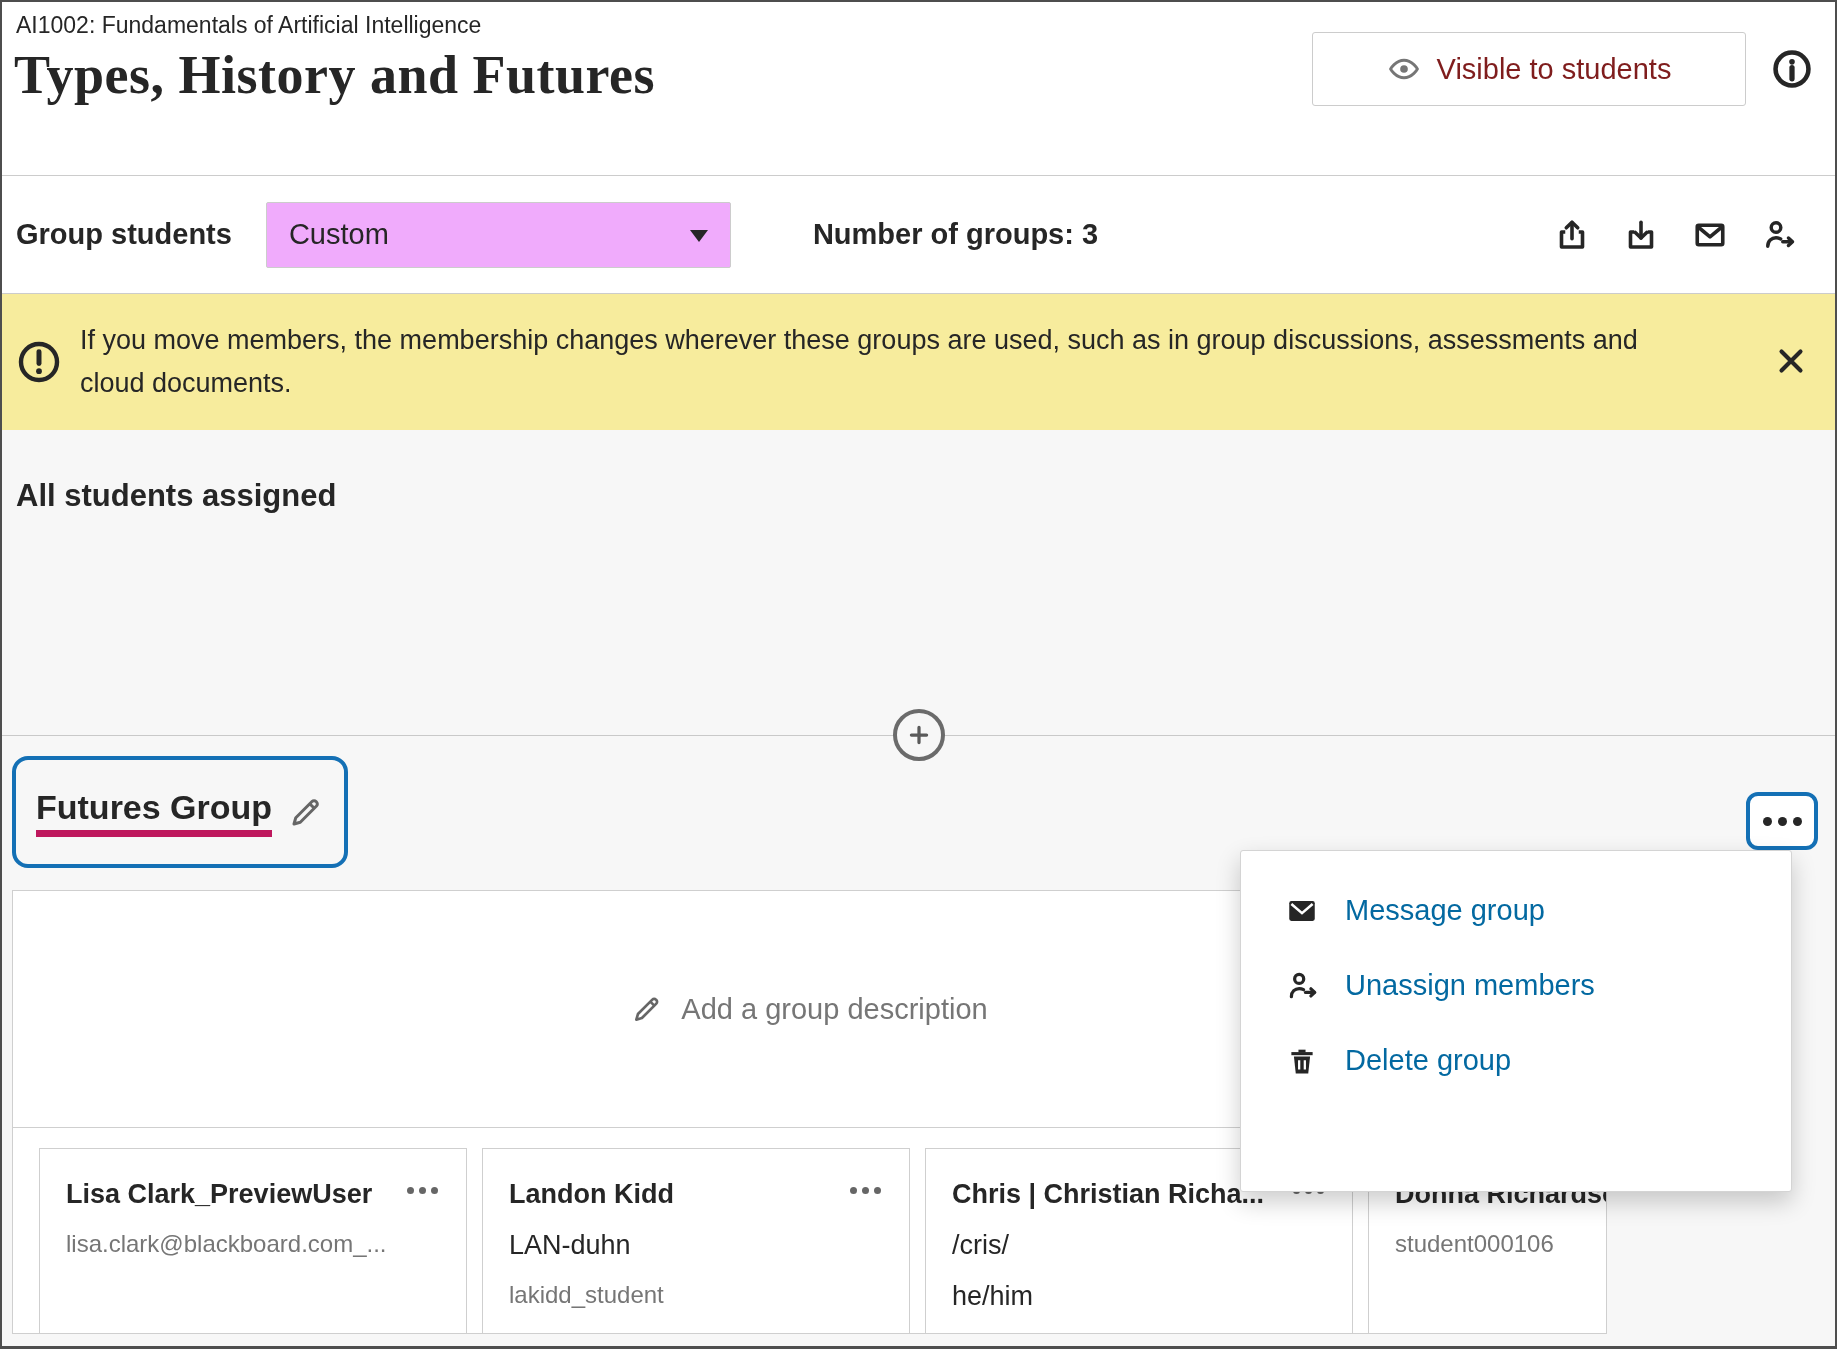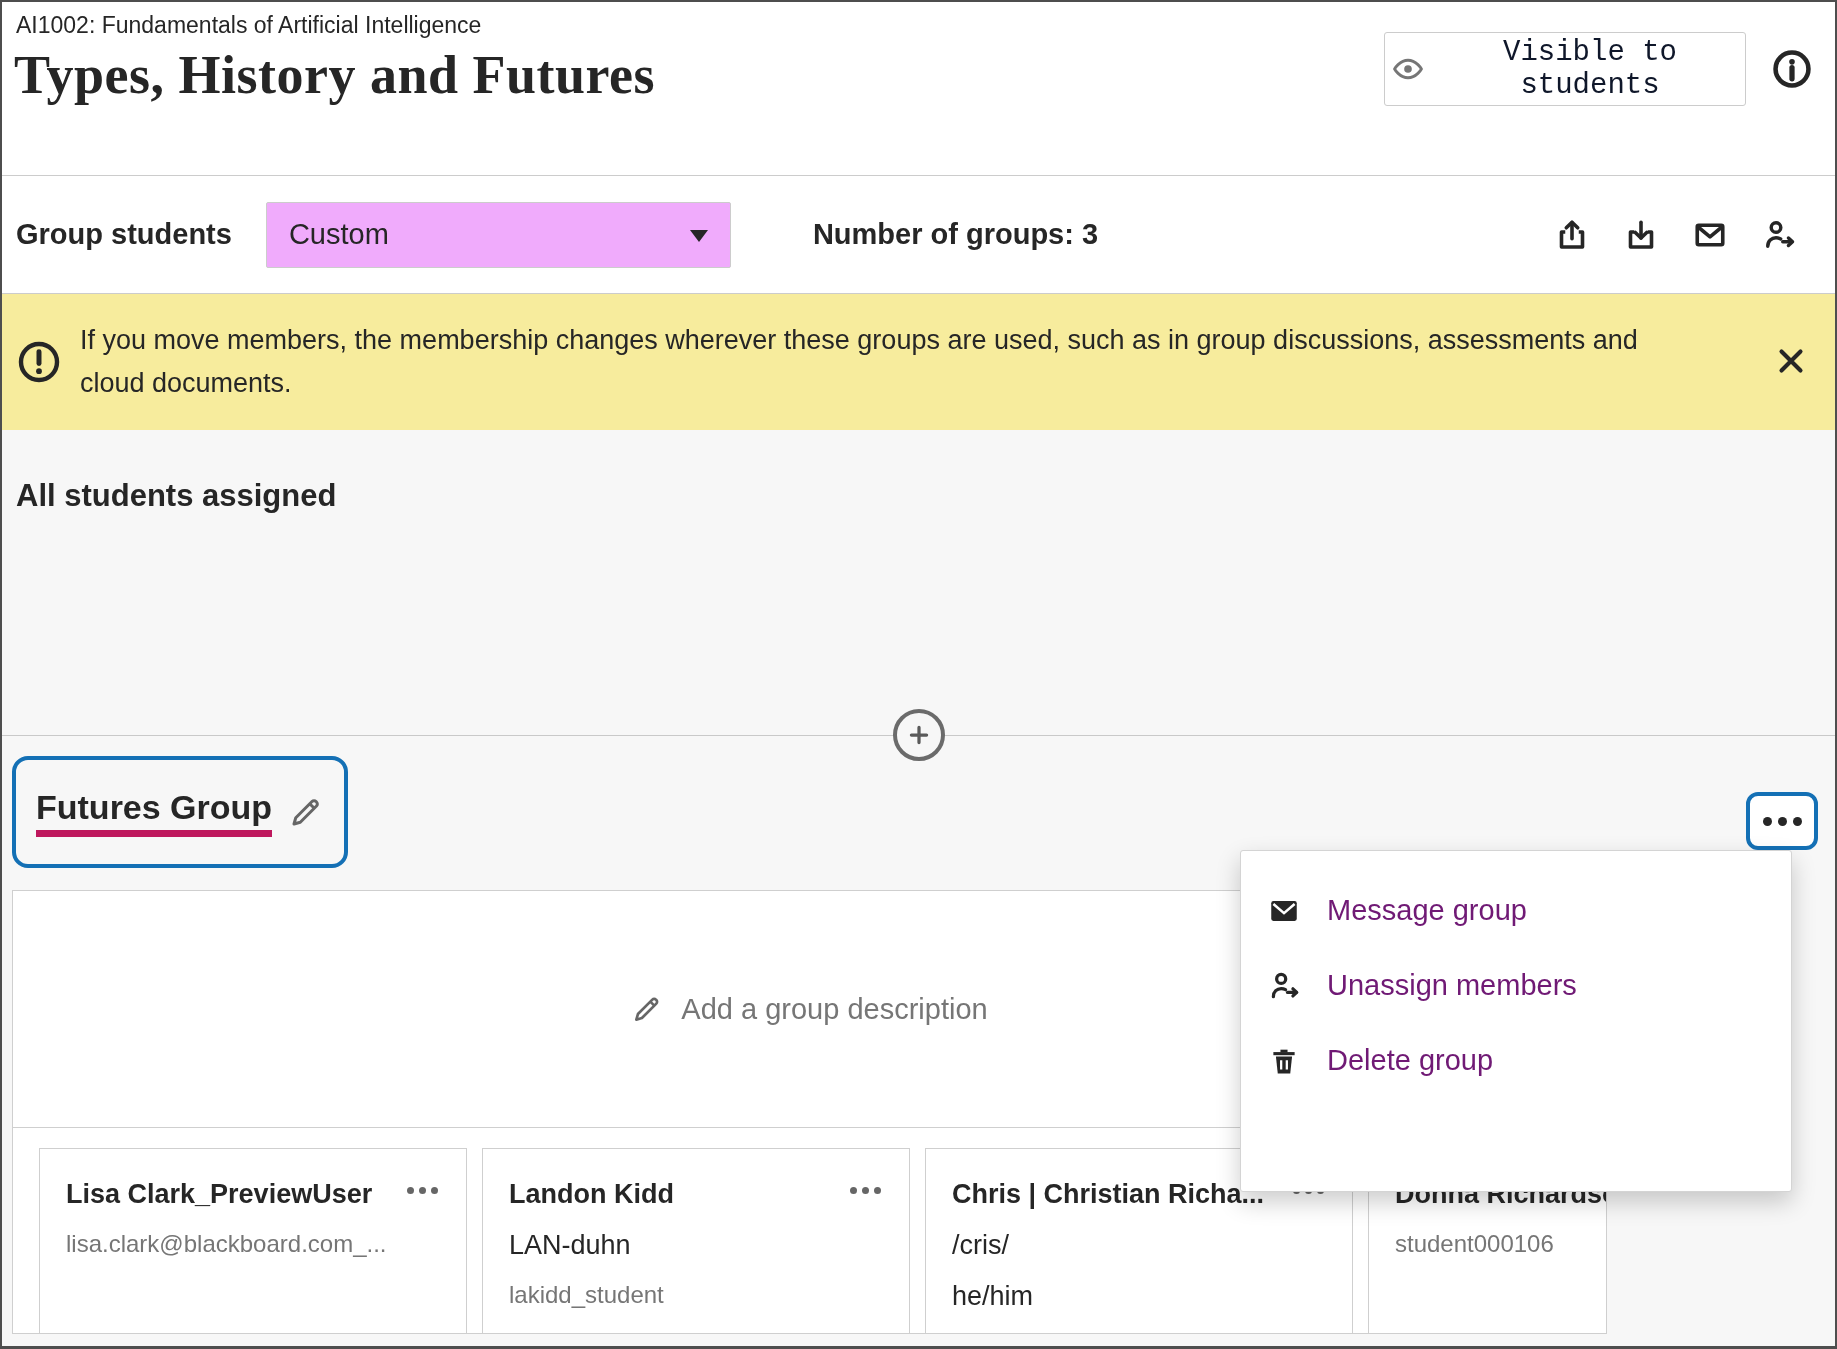--- a/index.html
+++ b/index.html
@@ -6,23 +6,23 @@
   body{font-family:"Liberation Sans","DejaVu Sans",sans-serif;color:#262626;}
   .screen{
     position:relative;width:1837px;height:1349px;box-sizing:border-box;
     border:2px solid #4e4e4e;border-bottom-width:3px;background:#fff;overflow:hidden;
   }
   
   .page-header{position:relative;height:174px;border-bottom:1px solid #ccc;background:#fff;box-sizing:border-box;}
   .breadcrumb{position:absolute;left:14px;top:10px;font-size:23px;color:#262626;}
   .page-title{position:absolute;left:12px;top:42px;margin:0;font-family:"Liberation Serif","DejaVu Serif",serif;
     font-size:54px;font-weight:700;letter-spacing:.5px;color:#262626;}
-  .visibility-btn{position:absolute;right:89px;top:30px;width:362px;height:74px;background:#fff;
+  .visibility-btn{position:absolute;right:89px;top:30px;width:434px;height:74px;background:#fff;
     border:1px solid #ccc;border-radius:3px;display:flex;align-items:center;justify-content:center;gap:16px;
-    font-size:29px;color:#0f172a;cursor:pointer;font-family:Liberation Mono, monospace;}
+    font-size:29px;color:#7f1d1d;cursor:pointer;font-family:Liberation Sans, sans-serif;}
   .visibility-btn svg{width:34px;height:34px;flex:0 0 auto;}
   .info-btn{position:absolute;right:22px;top:46px;width:42px;height:42px;border:none;background:none;padding:0;cursor:pointer;}
   .info-btn svg{width:42px;height:42px;}
   
   .toolbar{display:flex;align-items:center;height:118px;border-bottom:1px solid #ccc;background:#fff;box-sizing:border-box;padding-left:14px;}
   .gs-label{font-size:29px;font-weight:700;}
   .select{position:relative;margin-left:34px;width:465px;height:66px;border:1px solid #ccc;border-radius:2px;
     display:flex;align-items:center;padding:0 22px;box-sizing:border-box;font-size:29px;cursor:pointer;background:#f0abfc;}
   .select .caret{position:absolute;right:22px;top:27px;width:0;height:0;border-left:9px solid transparent;
     border-right:9px solid transparent;border-top:12px solid #262626;}
@@ -63,21 +63,21 @@
   .member-card{flex:0 0 428px;height:330px;border:1px solid #cfcfcf;box-sizing:border-box;background:#fff;padding:30px 26px 0 26px;}
   .member-top{display:flex;align-items:flex-start;justify-content:space-between;}
   .member-name{font-size:27px;font-weight:700;color:#262626;white-space:nowrap;overflow:hidden;max-width:330px;}
   .member-menu{border:none;background:none;padding:8px 0 0 0;cursor:pointer;line-height:0;}
   .member-menu span{display:inline-block;width:7px;height:7px;border-radius:50%;background:#666;margin:0 2.5px;}
   .member-line{font-size:27px;color:#262626;margin-top:20px;}
   .member-line.muted{font-size:24px;color:#767676;}
   
   .ctx-menu{position:absolute;left:1238px;top:420px;width:552px;height:342px;box-sizing:border-box;background:#fff;
     border:1px solid #d4d4d4;border-radius:3px;box-shadow:0 10px 24px rgba(0,0,0,.20);z-index:5;padding-top:22px;}
-  .ctx-item{display:flex;align-items:center;gap:26px;height:75px;padding-left:26px;font-size:29px;color:#701a75;cursor:pointer;}
+  .ctx-item{display:flex;align-items:center;gap:26px;height:75px;padding-left:44px;font-size:29px;color:#0369a1;cursor:pointer;}
   .ctx-item svg{width:34px;height:34px;flex:0 0 auto;}
   .ctx-item.active{height:64px;margin:12px 7px 0 7px;padding-left:22px;background:var(--dark-bg,#262626);
     border:4px solid var(--focus-cyan,#2D9FD8);border-radius:10px;color:#fff;box-sizing:border-box;}
 </style>
 </head>
 <body>
 
 <div class="screen">
 
   <header class="page-header">

